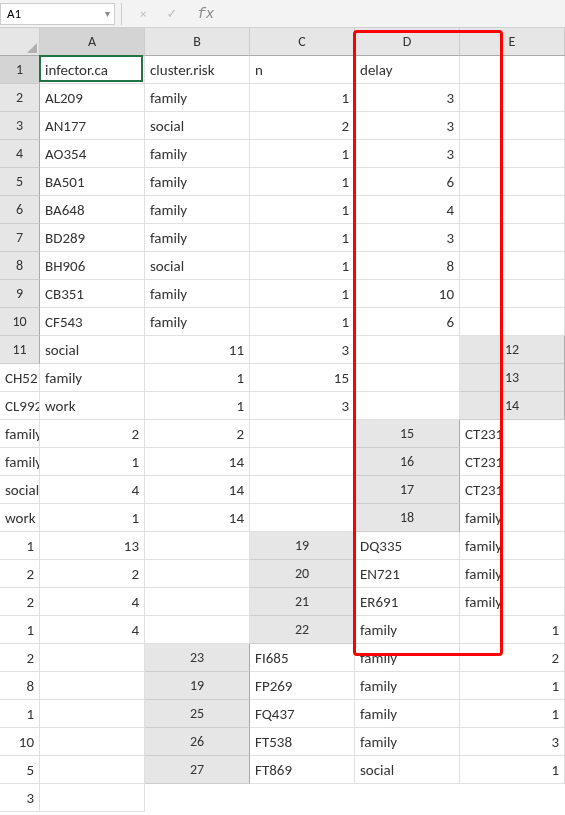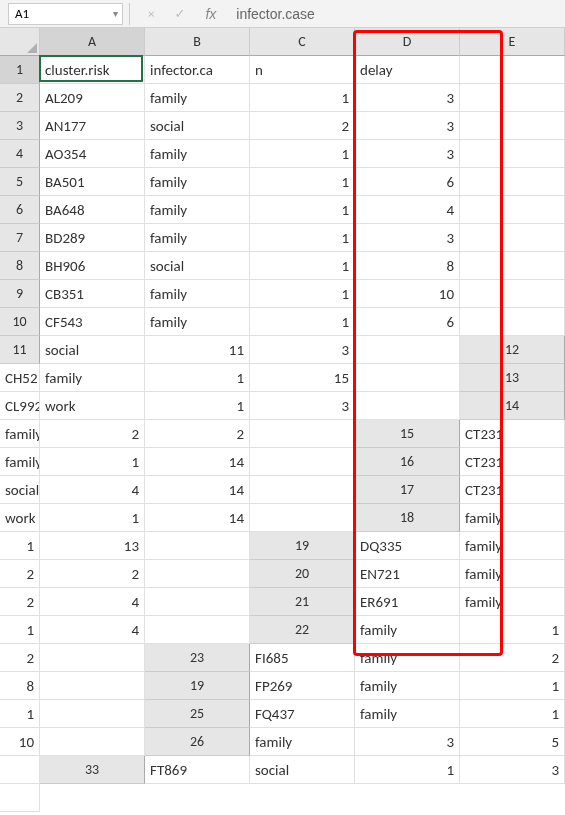--- a/index.html
+++ b/index.html
@@ -27,21 +27,21 @@
     .name-box {
       width: 115px;
       height: 22px;
       border: 1px solid #ccc;
       background: #fff;
       display: flex;
       align-items: center;
       justify-content: space-between;
       padding: 0 4px 0 6px;
       font-size: 13px;
-      margin-left: 8px;
+      margin-left: 0px;
     }
     .name-box-dd {
       color: #888;
       font-size: 10px;
     }
     .divider-v {
       width: 1px;
       background: #ccc;
       height: 22px;
       margin: 0 6px;
@@ -49,21 +49,21 @@
     .fx-controls {
       display: flex;
       align-items: center;
       color: #aaa;
       font-size: 13px;
       gap: 20px;
       margin-left: 12px;
     }
     .fx-label {
       font-style: italic;
-      font-family: Liberation Sans, sans-serif;
+      font-family: Liberation Mono, monospace;
       color: #888;
       font-size: 14px;
     }
     .formula-input {
       border: none;
       background: transparent;
       font-size: 14px;
       color: #666;
       margin-left: 20px;
       outline: none;
@@ -151,33 +151,32 @@
   <div class="name-box">
     <span>A1</span>
     <span class="name-box-dd">▾</span>
   </div>
   <div class="divider-v"></div>
   <div class="fx-controls">
     <span style="color:#bbb">×</span>
     <span style="color:#bbb">✓</span>
     <span class="fx-label">fx</span>
   </div>
-  <input class="formula-input" value="infector.case" style="">
 </div>
 
 <div class="grid" id="grid">
     <div class="corner"></div>
     <div class="col-header active">A</div>
     <div class="col-header">B</div>
     <div class="col-header">C</div>
     <div class="col-header">D</div>
     <div class="col-header">E</div>
     <div class="row-header active">1</div>
+    <div class="cell">infector.ca</div>
     <div class="cell">cluster.risk</div>
-    <div class="cell">infector.ca</div>
     <div class="cell">n</div>
     <div class="cell">delay</div>
     <div class="cell"></div>
     <div class="row-header">2</div>
     <div class="cell">AL209</div>
     <div class="cell">family</div>
     <div class="cell num">1</div>
     <div class="cell num">3</div>
     <div class="cell"></div>
     <div class="row-header">3</div>
@@ -308,25 +307,26 @@
     <div class="cell num">1</div>
     <div class="cell num">1</div>
     <div class="cell"></div>
     <div class="row-header">25</div>
     <div class="cell">FQ437</div>
     <div class="cell">family</div>
     <div class="cell num">1</div>
     <div class="cell num">10</div>
     <div class="cell"></div>
     <div class="row-header">26</div>
+    <div class="cell">FT538</div>
     <div class="cell">family</div>
     <div class="cell num">3</div>
     <div class="cell num">5</div>
     <div class="cell"></div>
-    <div class="row-header">33</div>
+    <div class="row-header">27</div>
     <div class="cell">FT869</div>
     <div class="cell">social</div>
     <div class="cell num">1</div>
     <div class="cell num">3</div>
     <div class="cell"></div>
   </div>
 
 <div class="active-cell-border" id="active-border" style="left: 39px; top: 55px; width: 104px; height: 27px;"></div>
 <div class="red-box" id="red-box" style="left: 353px; top: 30px; width: 150px; height: 626px;"></div>
 

